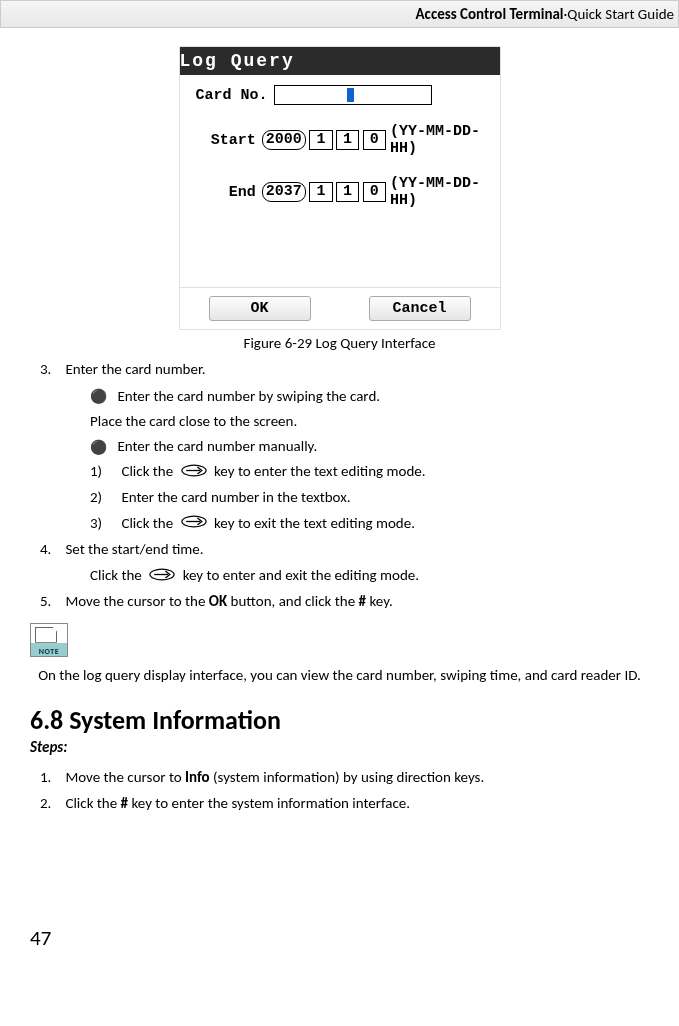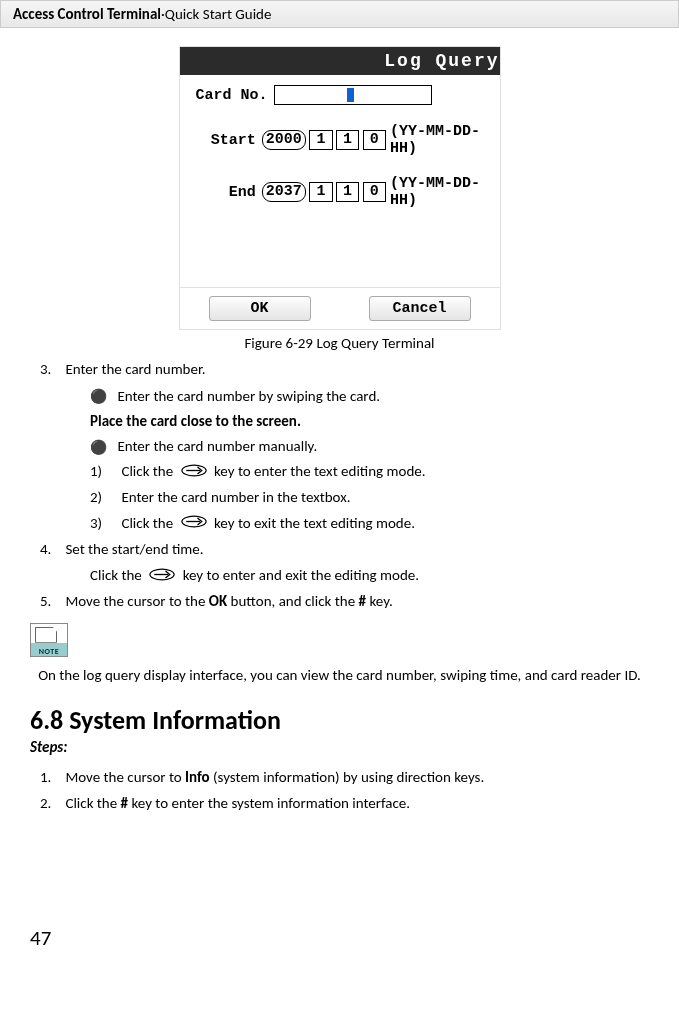--- a/index.html
+++ b/index.html
@@ -9,43 +9,43 @@
     color: #000;
     background: #fff;
     width: 679px;
   }
   .page {
     padding: 10px 30px 20px 30px;
   }
   .header-bar {
     background: linear-gradient(to bottom, #f5f5f5, #e8e8e8);
     border: 1px solid #ccc;
-    text-align: left;
-    padding: 4px 12px;
+    text-align: right;
+    padding: 4px 4px;
     font-size: 15px;
     margin-bottom: 8px;
   }
   .header-bar .bold { font-weight: bold; }
   
   .figure-wrap {
     text-align: center;
     margin-bottom: 6px;
   }
   .lq-box {
     display: inline-block;
     width: 320px;
     border: 1px solid #e0e0e0;
     text-align: left;
     background: #fff;
     vertical-align: top;
   }
   .lq-title {
     background: #2b2b2b;
     color: #fff;
-    text-align: right;
+    text-align: left;
     font-family: "Courier New", monospace;
     font-weight: bold;
     font-size: 18px;
     padding: 4px 0;
     letter-spacing: 2px;
   }
   .lq-body {
     padding: 10px 10px 60px 10px;
     font-family: "Courier New", monospace;
     font-weight: bold;
@@ -248,37 +248,37 @@
           <span class="lq-suffix">(YY-MM-DD-HH)</span>
         </div>
       </div>
       <div class="lq-btnrow">
         <div class="lq-btn">OK</div>
         <div class="lq-btn">Cancel</div>
       </div>
     </div>
     <div class="caption">
       <span>Figure 6-29</span>
-      <span>Log Query Terminal</span>
+      <span>Log Query Interface</span>
     </div>
   </div>
 
   
   <ol class="main">
     <li>
       <span class="num">3.</span>
       <span>Enter the card number.</span>
     </li>
   </ol>
   <div class="sub">
     <div class="sub-line">
       <span class="bullet">⚫</span>
       <span>Enter the card number by swiping the card.</span>
     </div>
-    <div class="sub-line" style="padding-left:0;font-weight:bold;">Place the card close to the screen.</div>
+    <div class="sub-line" style="padding-left:0;">Place the card close to the screen.</div>
     <div class="sub-line">
       <span class="bullet">⚫</span>
       <span>Enter the card number manually.</span>
     </div>
     <div class="sub-line">
       <span class="subnum">1)</span>
       <span>Click the</span>
       <span class="key-icon"><svg width="26" height="13">
             <use href="#key-arrow"></use>
           </svg></span>

